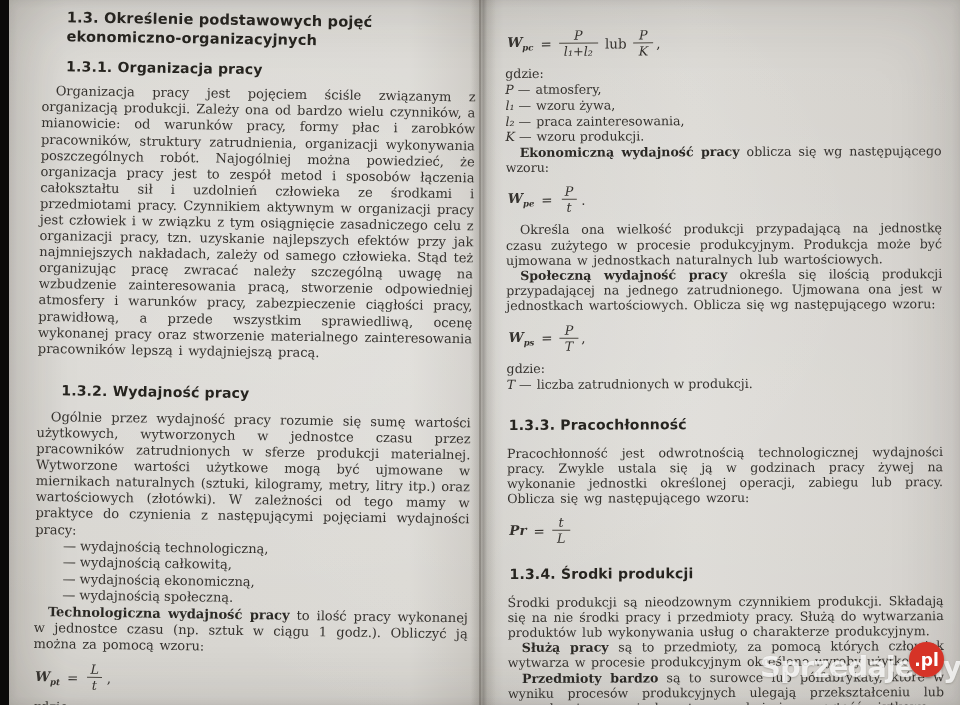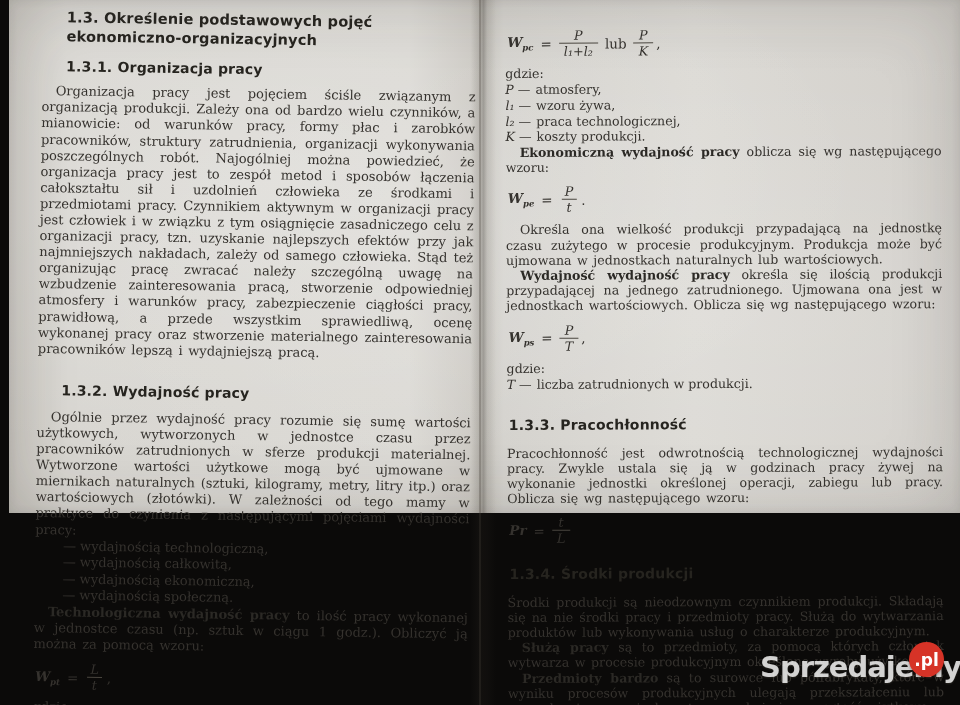--- a/index.html
+++ b/index.html
@@ -2,21 +2,21 @@
 <html><head>
 <meta charset="utf-8">
 <style>
   html,body{margin:0;padding:0;}
   body{
     width:960px;height:705px;overflow:hidden;position:relative;
     background:#0b0a09;
     font-family:"DejaVu Serif", serif;
   }
   .spread{
-    position:absolute;left:9px;top:0;width:951px;height:513px;
+    position:absolute;left:9px;top:0;width:951px;height:705px;
     background:
       radial-gradient(ellipse at 28% 35%, rgba(255,255,255,0.22), rgba(255,255,255,0) 62%),
       radial-gradient(ellipse at 75% 60%, rgba(255,255,255,0.14), rgba(255,255,255,0) 65%),
       linear-gradient(90deg,#ccc9c3 0%,#d8d6d1 6%,#dad8d3 42%,#cbc8c2 48.6%,#bfbcb5 49.6%,#d2d0cb 52%,#dbd9d4 72%,#d2cfca 100%),
       #d6d4cf;
     box-shadow: inset 0 0 70px rgba(40,35,28,0.18), inset 0 0 10px rgba(40,35,28,0.10);
   }
   .gutter{
     position:absolute;left:461px;top:0;width:26px;height:705px;
     background:linear-gradient(90deg, rgba(60,55,48,0) 0%, rgba(60,55,48,0.14) 38%, rgba(35,31,26,0.26) 52%, rgba(60,55,48,0.10) 66%, rgba(60,55,48,0) 100%);
@@ -141,38 +141,38 @@
       <span class="frac">
         <span class="num">P</span>
         <span class="den">K</span>
       </span>
       <span class="ftail">,</span>
     </div>
 
     <p class="gdzie">gdzie:</p>
     <p class="defline"><span class="sym">P</span><span class="dash">—</span><span>atmosfery,</span></p>
     <p class="defline"><span class="sym">l₁</span><span class="dash">—</span><span>wzoru żywa,</span></p>
-    <p class="defline"><span class="sym">l₂</span><span class="dash">—</span><span>praca technologicznej,</span></p>
-    <p class="defline"><span class="sym">K</span><span class="dash">—</span><span>koszty produkcji.</span></p>
+    <p class="defline"><span class="sym">l₂</span><span class="dash">—</span><span>praca zainteresowania,</span></p>
+    <p class="defline"><span class="sym">K</span><span class="dash">—</span><span>wzoru produkcji.</span></p>
 
     <p class="p"><b>Ekonomiczną wydajność pracy</b><span> oblicza się wg następującego wzoru:</span></p>
 
     <div class="formula">
       <span class="fvar"><span>W</span><sub>pe</sub></span>
       <span>=</span>
       <span class="frac">
         <span class="num">P</span>
         <span class="den">t</span>
       </span>
       <span class="ftail">.</span>
     </div>
 
     <p class="p"><span>Określa ona wielkość produkcji przypadającą na jednostkę czasu zużytego w procesie produkcyjnym. Produkcja może być ujmowana w jednostkach naturalnych lub wartościowych.</span></p>
 
-    <p class="p"><b>Wydajność wydajność pracy</b><span> określa się ilością produkcji przypadającej na jednego zatrudnionego. Ujmowana ona jest w jednostkach wartościowych. Oblicza się wg następującego wzoru:</span></p>
+    <p class="p"><b>Społeczną wydajność pracy</b><span> określa się ilością produkcji przypadającej na jednego zatrudnionego. Ujmowana ona jest w jednostkach wartościowych. Oblicza się wg następującego wzoru:</span></p>
 
     <div class="formula">
       <span class="fvar"><span>W</span><sub>ps</sub></span>
       <span>=</span>
       <span class="frac">
         <span class="num">P</span>
         <span class="den">T</span>
       </span>
       <span class="ftail">,</span>
     </div>

